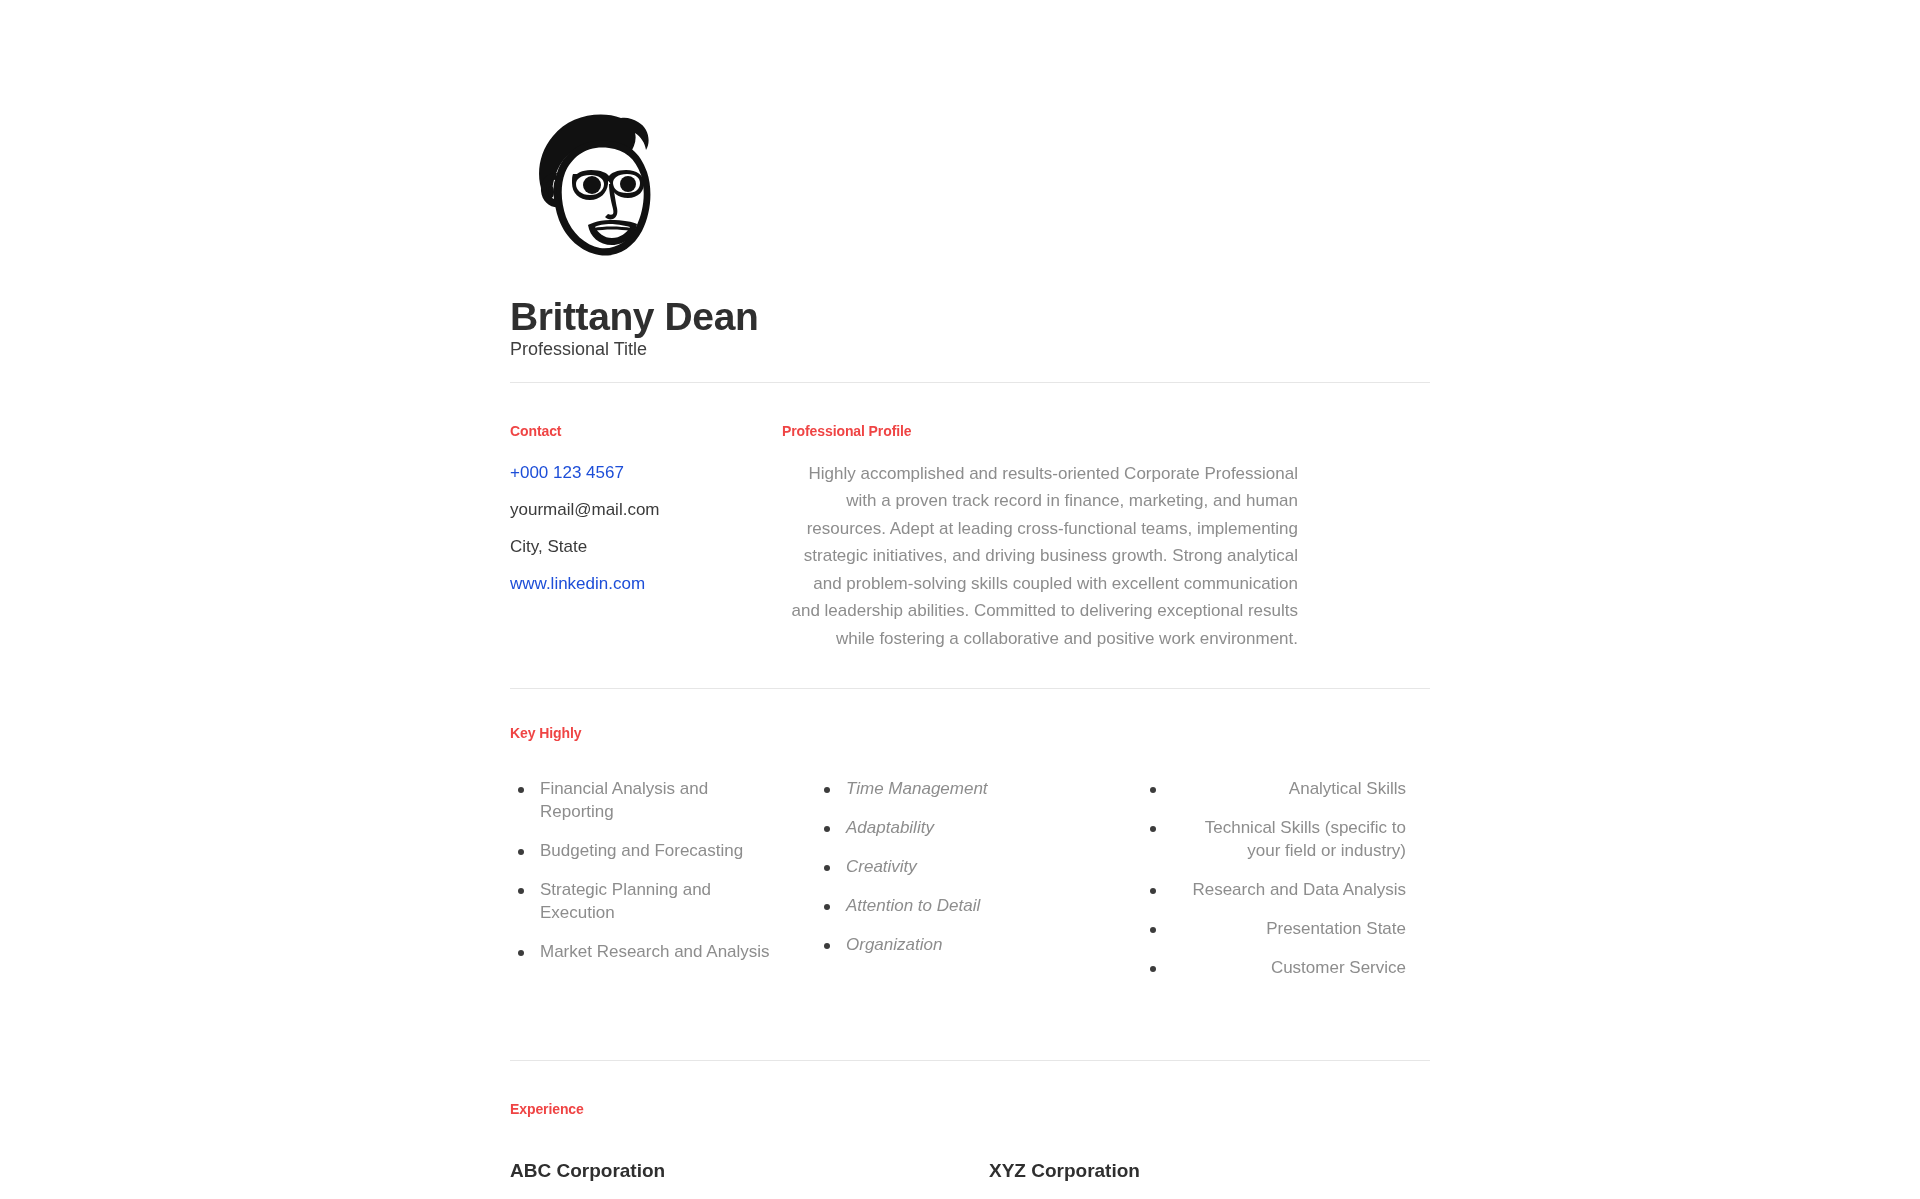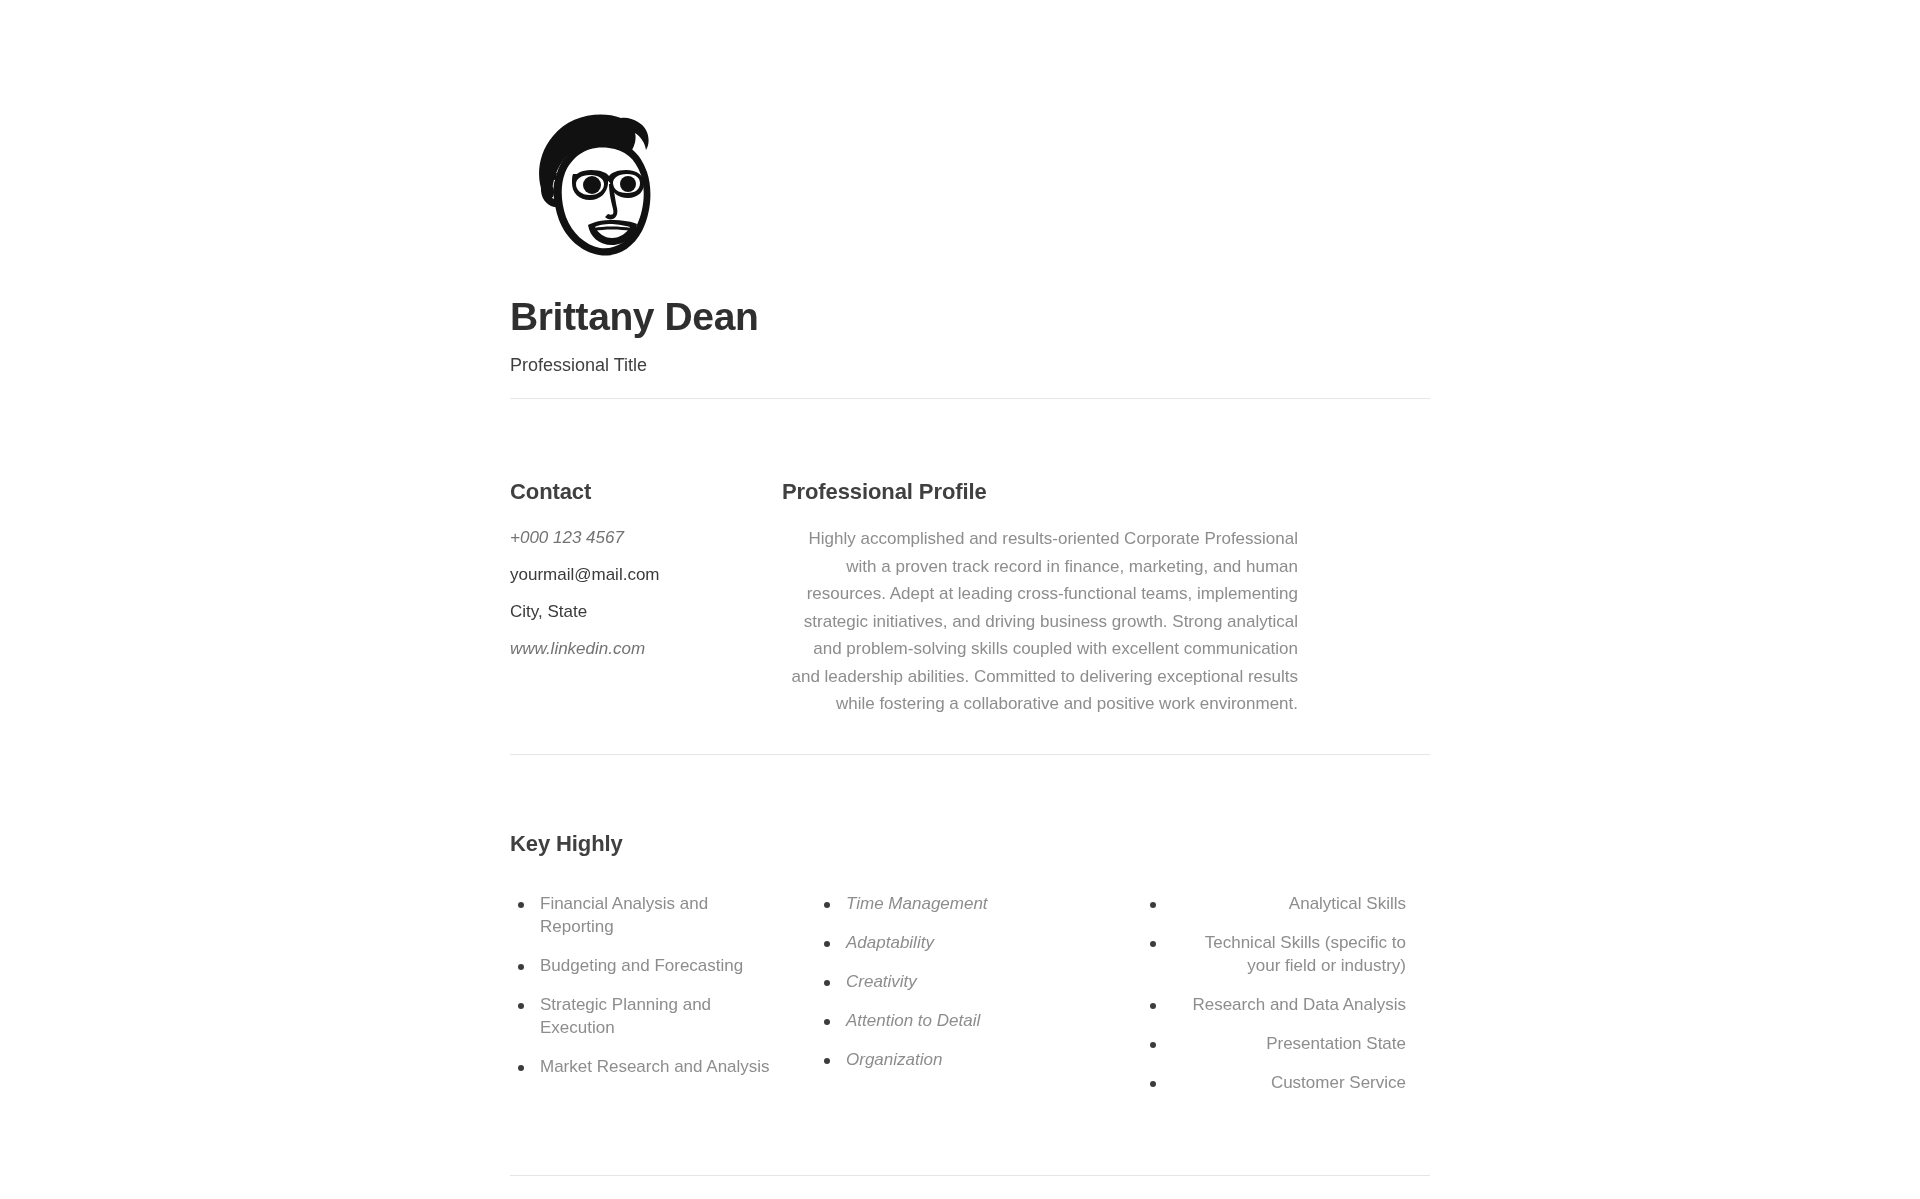--- a/index.html
+++ b/index.html
@@ -48,21 +48,20 @@
   .name {
     margin-top: 24px;
     font-size: 39px;
     font-weight: bold;
     letter-spacing: -0.4px;
     color: #2f2f2f;
     line-height: 1.1;
   }
 
   .prof-title {
-    margin-top: 16px;
     font-size: 18px;
     color: #3f3f3f;
     font-weight: 400;
   }
 
   .divider {
     height: 1px;
     background: #e6e6e6;
     width: 920px;
     margin: 0;
@@ -83,40 +82,39 @@
     width: 272px;
     flex: 0 0 272px;
   }
 
   .col-profile {
     flex: 1 1 auto;
     padding-left: 0px;
   }
 
   .sec-head {
-    font-size: 22px;
+    font-size: 14px;
     font-weight: bold;
-    color: #404040;
+    color: #ef4444;
     letter-spacing: -0.1px;
     line-height: 1.2;
-    margin-top: 40px;
   }
 
   .contact-list {
     margin-top: 22px;
   }
 
   .contact-list li {
     list-style: none;
     font-size: 17px;
     line-height: 1.35;
     margin-bottom: 14px;
   }
 
-  .contact-list li.muted { color: #737373; font-style: italic; }
+  .contact-list li.muted { color: #1d4ed8; }
   .contact-list li.dark  { color: #3a3a3a; }
 
   .profile-text {
     margin-top: 20px;
     font-size: 17px;
     line-height: 1.62;
     color: #8d8d8d;
     max-width: 516px;
     text-align: right;
   }

